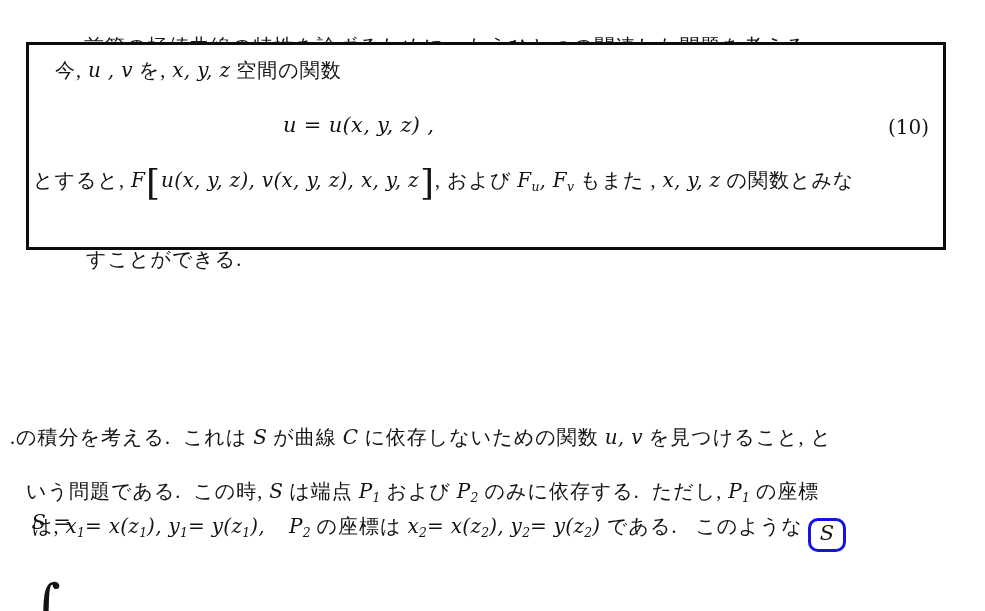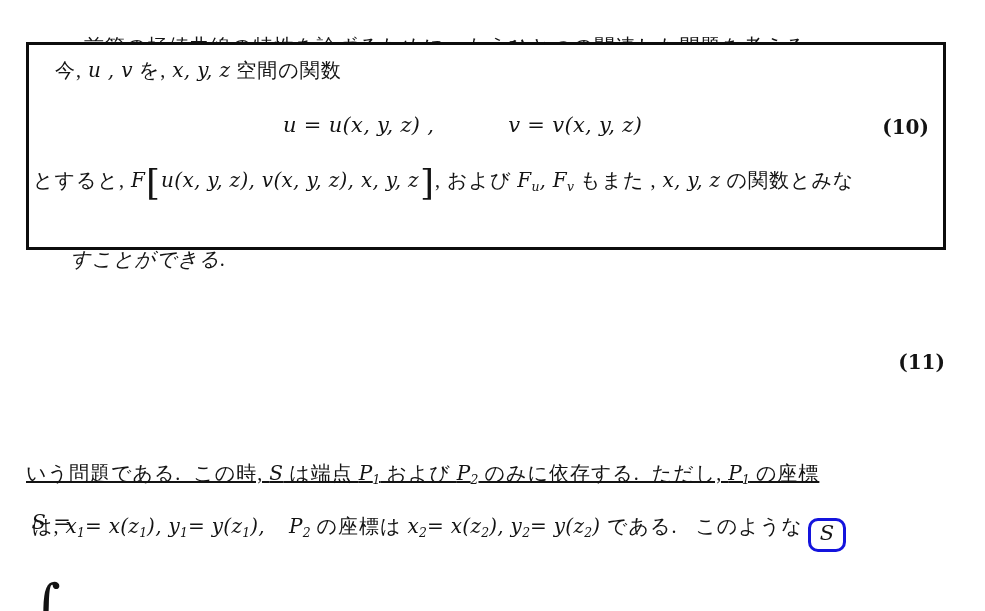--- a/index.html
+++ b/index.html
@@ -19,37 +19,37 @@
   .seg-sub { font-family:"DejaVu Serif",serif; font-style:italic; font-size:0.62em; vertical-align:-0.35em; }
   .seg-big { font-family:"DejaVu Serif",serif; font-size:36px; line-height:0; vertical-align:-8px; padding:0 1px; }
 
   
   .mainbox {
     left:26px; top:42px; width:914px; height:202px;
     border:3px solid #0d0d0d; background:#ffffff;
   }
   .box-line1 { left:26px; top:12px;text-align:center; }
   .eq10-row  { left:254px; top:68px; display:flex; gap:74px; align-items:center; font-size:21px; }
-  .eq-label  { font-family:"DejaVu Serif",serif; font-weight:bold; font-size:20px; }
+  .eq-label  { font-family:"DejaVu Serif",serif; font-weight:normal; font-size:20px; }
   .eq10-label{ position:absolute; right:14px; top:70px; }
   .box-para1 { left:4px; top:122px; }
-  .box-para2 { left:11px; top:178px;font-style:italic; }
+  .box-para2 { left:27px; top:178px; }
 
   
   .curve-row { left:88px; top:256px; height:60px; line-height:60px; white-space:pre; }
 
   
   .eq11-row  { left:0; top:322px; width:985px; height:80px; line-height:80px; white-space:pre; }
   .eq11-cluster { padding-left:280px; font-size:21px; }
   .integral  { font-family:"DejaVu Serif",serif; font-size:56px; line-height:0; vertical-align:-15px; }
   .eq11-label { position:absolute; right:40px; top:0; }
 
   
   .p1 { left:10px; top:424px; }
-  .p2 { left:26px; top:460px;text-decoration:underline; }
+  .p2 { left:26px; top:478px; }
   .p3 { left:12px; top:490px; }
   .p4 { left:36px; top:556px; height:50px; line-height:50px; }
 
   
   .s-box {
     display:inline-block; border:3px solid #1414dd; border-radius:10px;
     padding:0 9px 3px 9px; margin-left:5px; vertical-align:-7px;
     font-family:"DejaVu Serif",serif; font-style:italic; font-size:21px; line-height:1.2;
   }
 </style>
@@ -61,44 +61,43 @@
   <div class="line" style="left:64px; top:10px;">
     <span class="seg-jp">前節の極値曲線の特性を論ずるために，もうひとつの関連した問題を考える.</span>
   </div>
 
   <div class="abs mainbox">
 
     <div class="line box-line1"><span class="seg-jp">今, </span><span class="seg-m">u , v</span><span class="seg-jp"> を, </span><span class="seg-m">x, y, z</span><span class="seg-jp"> 空間の関数</span></div>
 
     <div class="abs eq10-row">
       <span class="seg-m">u = u(x, y, z) ,</span>
-      <span class="seg-m">v = v(x, y, z)</span>
     </div>
     <span class="eq-label eq10-label">(10)</span>
 
     <div class="line box-para1"><span class="seg-jp">とすると, </span><span class="seg-m">F</span><span class="seg-big">[</span><span class="seg-m">u(x, y, z), v(x, y, z), x, y, z</span><span class="seg-big">]</span><span class="seg-jp">, および </span><span class="seg-m">F</span><span class="seg-sub">u</span><span class="seg-m">, </span><span class="seg-m">F</span><span class="seg-sub">v</span><span class="seg-jp"> もまた , </span><span class="seg-m">x, y, z</span><span class="seg-jp"> の関数とみな</span></div>
     <div class="line box-para2">
       <span class="seg-jp">すことができる.</span>
     </div>
   </div>
 
 
   <div class="line eq11-row">
     <span class="eq11-cluster">
       <span class="seg-m">S =</span>
       <span class="integral">∫</span>
       
       
       
       
       
     </span>
-    <span class="eq-label eq11-label">(11)</span>
   </div>
 
+  <div class="line p1"><span class="seg-jp">.の積分を考える.  これは </span><span class="seg-m">S</span><span class="seg-jp"> が曲線 </span><span class="seg-m">C</span><span class="seg-jp"> に依存しないための関数 </span><span class="seg-m">u, v</span><span class="seg-jp"> を見つけること, と</span></div>
   <div class="line p2"><span class="seg-jp">いう問題である.  この時, </span><span class="seg-m">S</span><span class="seg-jp"> は端点 </span><span class="seg-m">P</span><span class="seg-sub">1</span><span class="seg-jp"> および </span><span class="seg-m">P</span><span class="seg-sub">2</span><span class="seg-jp"> のみに依存する.  ただし, </span><span class="seg-m">P</span><span class="seg-sub">1</span><span class="seg-jp"> の座標</span></div>
   <div class="line p3">
     <span><span class="seg-jp">は, </span><span class="seg-m">x</span><span class="seg-sub">1</span><span class="seg-m">= x(z</span><span class="seg-sub">1</span><span class="seg-m">), </span><span class="seg-m">y</span><span class="seg-sub">1</span><span class="seg-m">= y(z</span><span class="seg-sub">1</span><span class="seg-m">),</span><span class="seg-jp">    </span><span class="seg-m">P</span><span class="seg-sub">2</span><span class="seg-jp"> の座標は </span><span class="seg-m">x</span><span class="seg-sub">2</span><span class="seg-m">= x(z</span><span class="seg-sub">2</span><span class="seg-m">), </span><span class="seg-m">y</span><span class="seg-sub">2</span><span class="seg-m">= y(z</span><span class="seg-sub">2</span><span class="seg-m">) </span><span class="seg-jp">である.   このような</span></span><span class="s-box"><span>S</span></span>
   </div>
   <div class="line p4">
     
   </div>
 
 </div>
 

